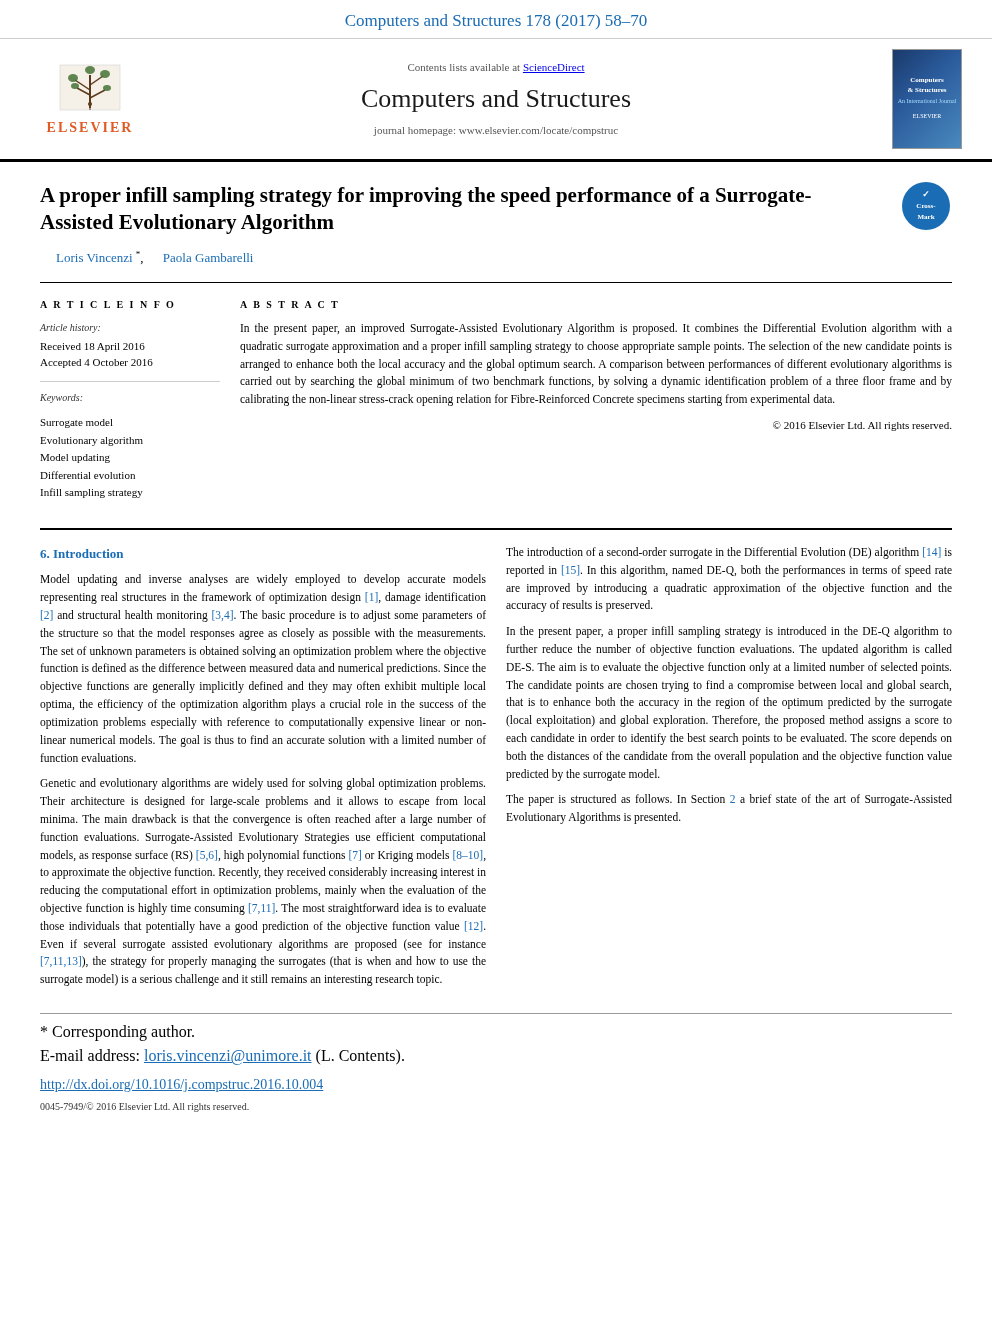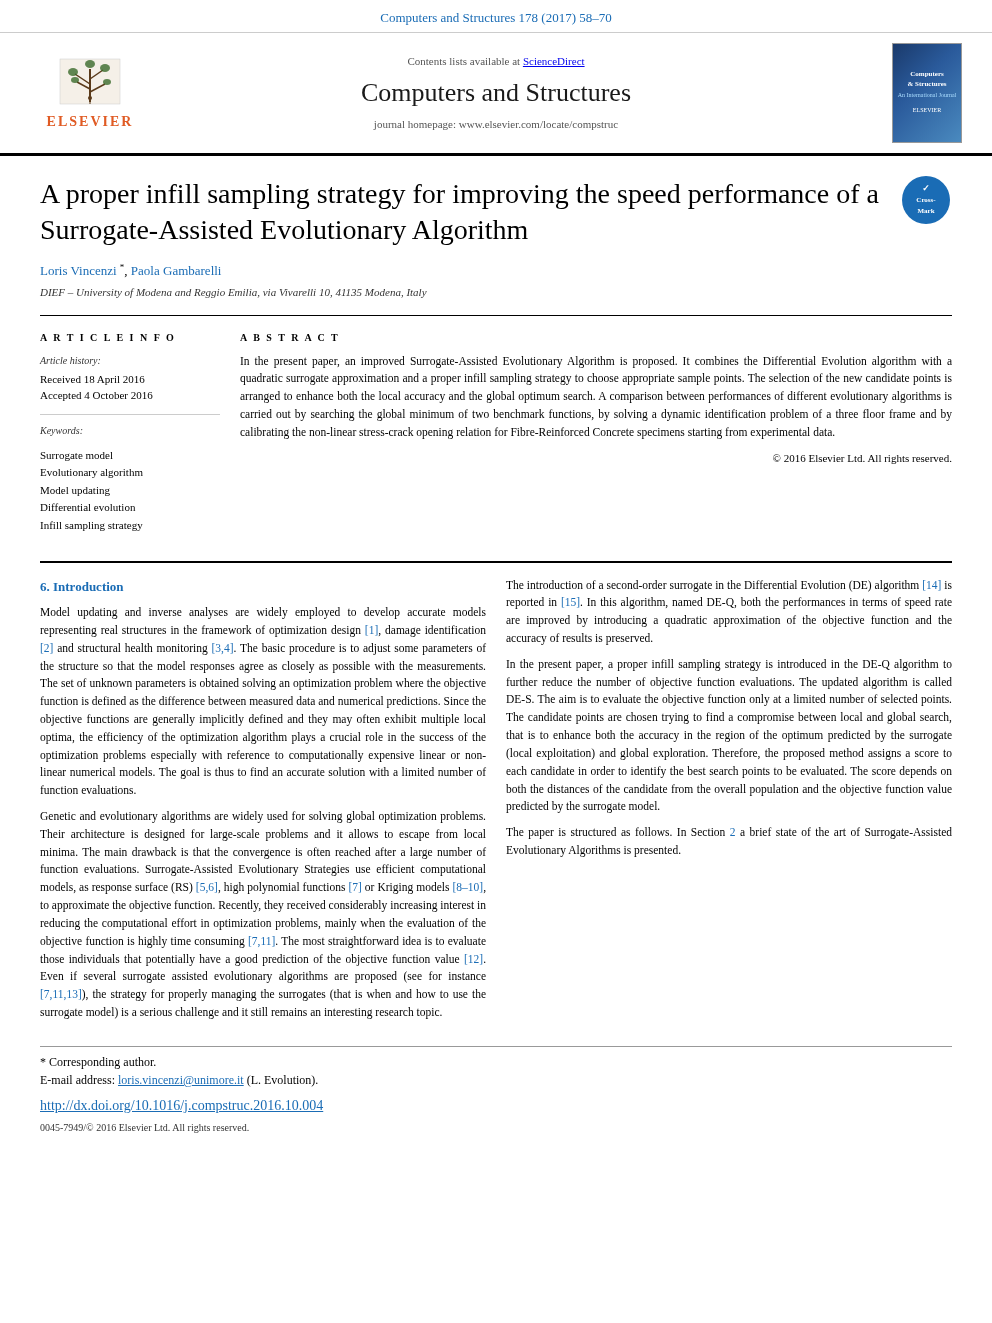--- a/index.html
+++ b/index.html
@@ -10,21 +10,21 @@
       width: 992px;
       min-height: 1323px;
       font-size: 13px;
       line-height: 1.5;
     }
 
     
     .top-header {
       text-align: center;
       padding: 8px 0 4px 0;
-      font-size: 13px;
+      font-size: 17px;
       color: #1a6cb5;
       border-bottom: 1px solid #ccc;
     }
 
     
     .journal-header {
       display: flex;
       align-items: center;
       justify-content: space-between;
       padding: 10px 30px;
@@ -112,22 +112,22 @@
     }
 
     
     .article-title-section {
       display: flex;
       justify-content: space-between;
       align-items: flex-start;
       margin-bottom: 12px;
     }
     .article-title {
-      font-size: 28px;
-      font-weight: normal;
+      font-size: 21px;
+      font-weight: bold;
       color: #000;
       line-height: 1.3;
       flex: 1;
       padding-right: 20px;
     }
     .crossmark-badge {
       width: 50px;
       height: 50px;
       flex-shrink: 0;
     }
@@ -144,21 +144,21 @@
       text-align: center;
       font-weight: bold;
       line-height: 1.2;
     }
 
     .authors {
       font-size: 13px;
       margin-bottom: 4px;
       color: #000;
     }
-    .authors a { color: #1a6cb5; text-decoration: none; }
+    .authors a { color: #1a6cb5; text-decoration: none; margin-left: 16px; }
     .authors sup { font-size: 9px; }
     .affiliation {
       font-size: 11px;
       font-style: italic;
       color: #333;
       margin-bottom: 12px;
     }
 
     
     .two-col-layout {
@@ -259,21 +259,21 @@
       text-decoration: none;
     }
 
     
     .article-footer {
       margin-top: 16px;
       border-top: 1px solid #999;
       padding-top: 6px;
     }
     .footnote-text {
-      font-size: 12px;
+      font-size: 16px;
       color: #000;
       line-height: 1.5;
     }
     .footer-links {
       display: flex;
       gap: 20px;
       margin-top: 6px;
     }
     .footer-link {
       font-size: 14px;
@@ -348,21 +348,20 @@
   </div>
 
   <div class="authors">
     <span>
       <a href="#" style="color:#1a6cb5;">Loris Vincenzi</a>
       <sup>*</sup>,
       <a href="#" style="color:#1a6cb5;">Paola Gambarelli</a>
     </span>
   </div>
 
-  <div class="affiliation">DIEF – University of Modena and Reggio Emilia, via Vivarelli 10, 41135 Modena, Italy</div>
 
   <div class="two-col-layout">
 
     <div class="left-col">
       <div class="section-heading">A R T I C L E   I N F O</div>
 
       <div class="article-info-subsection">
         <div class="article-info-label">Article history:</div>
         <div class="article-info-value">Received 18 April 2016</div>
         <div class="article-info-value">Accepted 4 October 2016</div>
@@ -417,21 +416,21 @@
     </div>
   </div>
 
   <div class="article-footer">
     <div class="footnote-text">
       <span>* Corresponding author.</span>
     </div>
     <div class="footnote-text">
       <span>E-mail address:</span>
       <a href="#" style="color:#1a6cb5;">loris.vincenzi@unimore.it</a>
-      <span>(L. Evolution).</span>
+      <span>(L. Contents).</span>
     </div>
     <div class="footer-links">
       <a class="footer-link" href="#">http://dx.doi.org/10.1016/j.compstruc.2016.10.004</a>
     </div>
     <div class="footer-copy">0045-7949/© 2016 Elsevier Ltd. All rights reserved.</div>
   </div>
 
 </div>
 
 </body></html>

